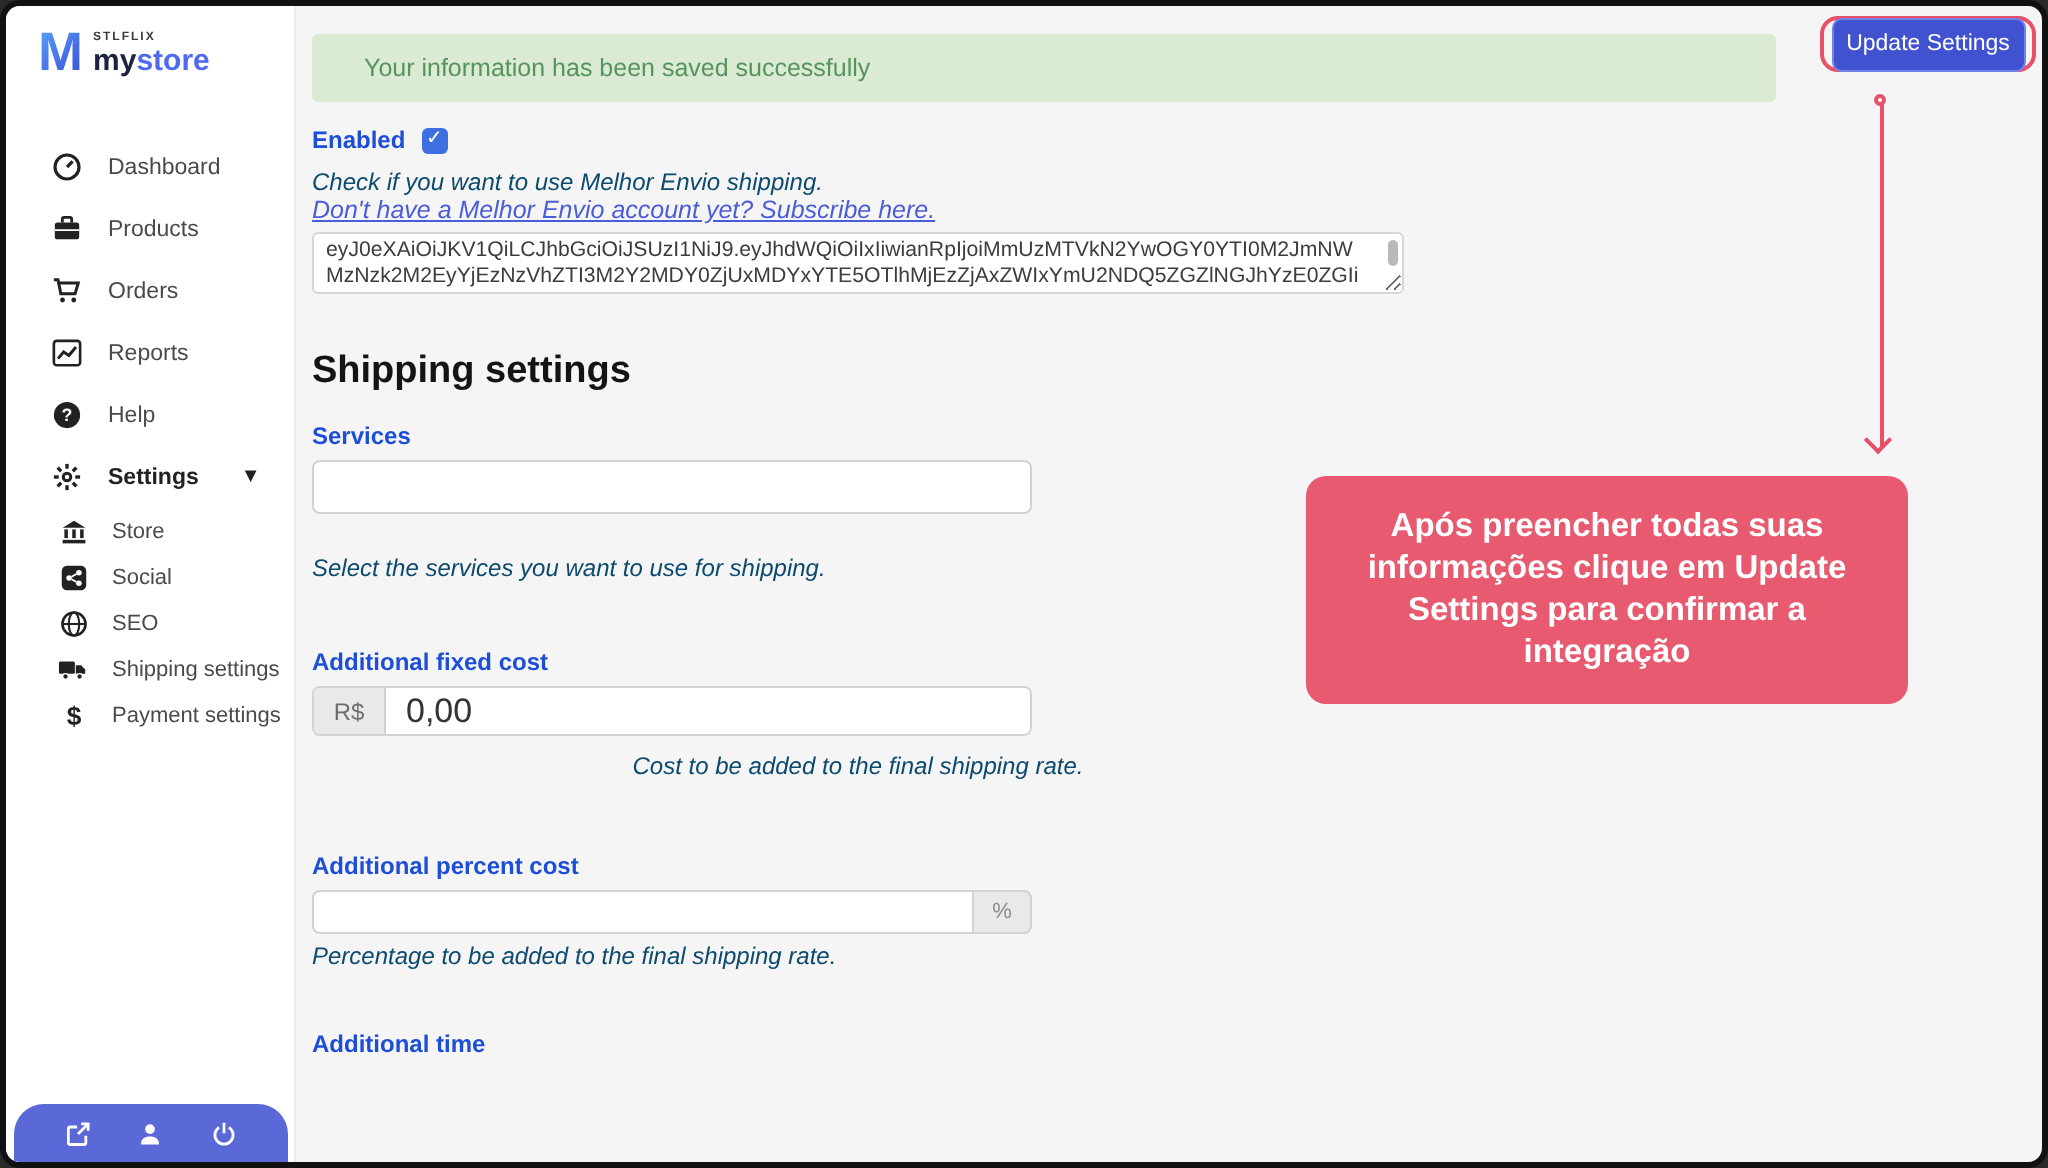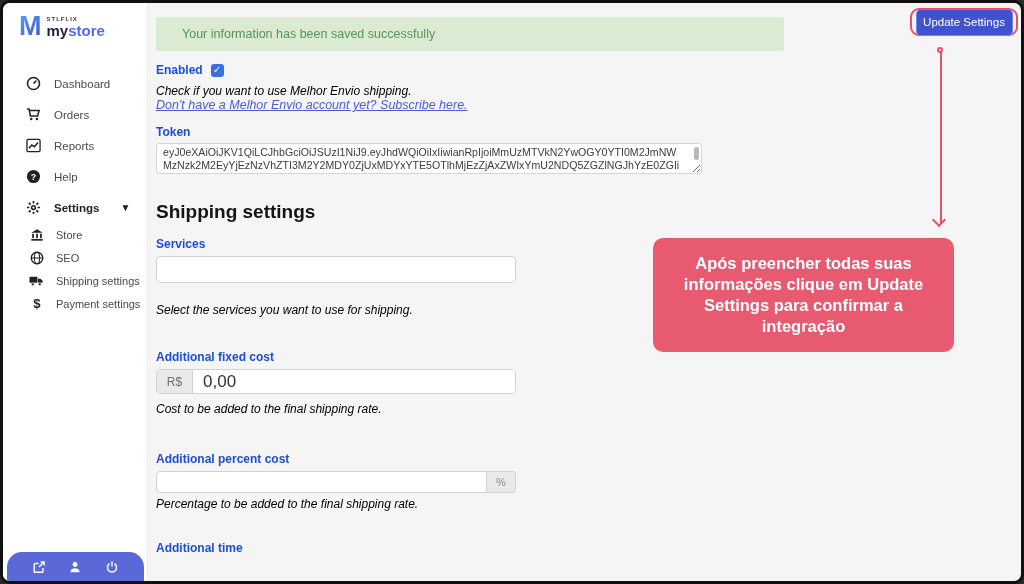--- a/index.html
+++ b/index.html
@@ -25,39 +25,39 @@
   .menu-item.bold { font-weight: bold; color:#222; }
   .caret { font-size: 10px; color:#222; margin-left: 8px; }
   .submenu .menu-item { height: 23px; padding-left: 26px; font-size: 11px; gap:12px; }
   .submenu .ic { width:15px; height:15px; }
   .side-bottombar { position:absolute; left:4px; bottom:0; width:137px; height:29px;
     background:#5a68d8; border-radius: 15px 15px 0 0;
     display:flex; align-items:center; justify-content:space-around; padding:0 14px; }
   .side-bottombar .bic { width:15px; height:15px; color:#fff; cursor:pointer; display:flex; align-items:center; justify-content:center;}
   
   .main { position: relative; flex: 1; height: 100%; overflow: hidden; }
-  .banner { position:absolute; left:8px; top:14px; width:628px; height:34px;
+  .banner { position:absolute; left:8px; top:14px; width:732px; height:34px;
     background:#dceBD6; background:#daead3; border-radius:3px; display:flex; align-items:center;
     color:#55945c; font-size:12.5px; padding-left:26px; }
   .btn-outline { position:absolute; left:762px; top:5px; width:108px; height:28px;
     border:2.5px solid #e84f69; border-radius:9px; display:flex; align-items:center; justify-content:center; }
   .update-btn { width:97px; height:27px; background:#4052cf; border:1px solid #7183e8; border-radius:5px;
     color:#fff; font-size:11.5px; display:flex; align-items:center; justify-content:center; cursor:pointer; }
   .arrow-line { position:absolute; left:792px; top:48px; width:2px; height:172px; background:#e84f69; }
   .arrow-dot { position:absolute; left:789px; top:44px; width:6px; height:6px; border:2px solid #e84f69; background:#fff; border-radius:50%; }
   .arrow-head { position:absolute; left:786px; top:212px; width:10px; height:10px;
     border-left:2.5px solid #e84f69; border-bottom:2.5px solid #e84f69; transform:rotate(-45deg); }
   .callout { position:absolute; left:505px; top:235px; width:301px; height:114px;
     background:#e85a70; border-radius:10px; color:#fff; font-size:16.5px; font-weight:bold;
     display:flex; align-items:center; justify-content:center; text-align:center; line-height:1.28;
     padding:14px 20px; }
   
   .form { position:absolute; left:8px; top:56px; width:546px; }
   .lbl { font-size:12px; font-weight:bold; color:#1d4ed8; }
-  .hint { font-size:12px; font-style:italic; color:#000000; }
+  .hint { font-size:12px; font-style:italic; color:#0c4a6e; }
   .enabled-row { display:flex; align-items:center; gap:8px; margin-top:4px; }
   .checkbox { width:13px; height:13px; background:#3d6fe0; border-radius:3px; color:#fff; font-size:10px;
     display:flex; align-items:center; justify-content:center; line-height:1; cursor:pointer; }
   .enabled-help { margin-top:7px; }
   .subscribe { display:block; margin-top:0; font-size:12.5px; font-style:italic; color:#4b5cd8; text-decoration:underline; cursor:pointer; }
   h2.section { font-size:19px; font-weight:bold; color:#141414; }
   .h-token { margin-top:16px; }
   .token-lbl { margin-top:13px; }
   .token-wrap { position:relative; margin-top:4px; width:546px; }
   .token-area { width:546px; height:31px; resize:vertical; border:1px solid #d6d6d6; border-radius:3px;
@@ -67,21 +67,21 @@
   .h-shipping { margin-top:23px; }
   .f-lbl-services { margin-top:14px; }
   .input { border:1px solid #d2d2d2; border-radius:4px; background:#fff; font-size:12px; color:#333;
     outline:none; font-family:"Liberation Sans","DejaVu Sans",sans-serif; }
   .services-input { display:block; margin-top:5px; width:360px; height:27px; padding:0 8px; }
   .services-help { margin-top:20px; }
   .f-lbl-fixed { margin-top:33px; }
   .igroup { display:flex; margin-top:5px; width:360px; height:25px; border:1px solid #d2d2d2; border-radius:4px; overflow:hidden; background:#fff; }
   .iprefix { width:36px; background:#e9e9e9; color:#6e6e6e; font-size:12px; display:flex; align-items:center; justify-content:center; border-right:1px solid #d2d2d2; }
   .igroup input { flex:1; border:none; outline:none; font-size:17px; color:#333; padding:0 10px; font-family:"Liberation Sans","DejaVu Sans",sans-serif; }
-  .fixed-help { margin-top:8px; }
+  .fixed-help { margin-top:8px;text-align:center; }
   .f-lbl-percent { margin-top:36px; }
   .percent-row { display:flex; margin-top:5px; width:360px; height:22px; }
   .percent-input { flex:1; border-radius:4px 0 0 4px; padding:0 8px; height:22px; }
   .isuffix { width:29px; background:#e9e9e9; color:#8a8a8a; font-size:11px; display:flex; align-items:center; justify-content:center; border:1px solid #d2d2d2; border-left:none; border-radius:0 4px 4px 0; }
   .percent-help { margin-top:4px; }
   .f-lbl-time { margin-top:30px; }
   svg { display:block; }
 </style>
 </head>
 <body>
@@ -99,20 +99,30 @@
 
     <nav class="menu">
       <div class="menu-item">
         <span class="ic">
           <svg width="15" height="15" viewBox="0 0 16 16">
               <circle cx="8" cy="8" r="6.4" fill="none" stroke="#222" stroke-width="1.7"></circle>
               <line x1="8" y1="8" x2="11" y2="5" stroke="#222" stroke-width="1.7"></line>
             </svg>
         </span>
         <span>Dashboard</span>
+      </div>
+      <div class="menu-item">
+        <span class="ic">
+          <svg width="15" height="15" viewBox="0 0 16 16">
+              <rect x="1.5" y="4.5" width="13" height="9" rx="1.4" fill="#222"></rect>
+              <path d="M5.5 4.5 V2.8 a1 1 0 0 1 1-1 h3 a1 1 0 0 1 1 1 V4.5" fill="none" stroke="#222" stroke-width="1.5"></path>
+              <line x1="1.5" y1="8.6" x2="14.5" y2="8.6" stroke="#fff" stroke-width="1"></line>
+            </svg>
+        </span>
+        <span>Products</span>
       </div>
       <div class="menu-item">
         <span class="ic">
           <svg width="15" height="15" viewBox="0 0 16 16">
               <path d="M1 2 h2.2 l1.5 7.5 h7.6 l1.7-5.8 H4" fill="none" stroke="#222" stroke-width="1.6"></path>
               <circle cx="5.6" cy="12.8" r="1.3" fill="#222"></circle>
               <circle cx="11.6" cy="12.8" r="1.3" fill="#222"></circle>
             </svg>
         </span>
         <span>Orders</span>
@@ -160,20 +170,33 @@
           <span class="ic">
             <svg width="14" height="14" viewBox="0 0 16 16">
                 <path d="M1.5 5.5 L8 1.5 L14.5 5.5 Z" fill="#222"></path>
                 <rect x="2.5" y="6.5" width="2" height="5" fill="#222"></rect>
                 <rect x="7" y="6.5" width="2" height="5" fill="#222"></rect>
                 <rect x="11.5" y="6.5" width="2" height="5" fill="#222"></rect>
                 <rect x="1.5" y="12.5" width="13" height="2" fill="#222"></rect>
               </svg>
           </span>
           <span>Store</span>
+        </div>
+        <div class="menu-item">
+          <span class="ic">
+            <svg width="14" height="14" viewBox="0 0 16 16">
+                <rect x="1" y="1" width="14" height="14" rx="3" fill="#222"></rect>
+                <circle cx="10.8" cy="5" r="1.6" fill="#fff"></circle>
+                <circle cx="5.2" cy="8" r="1.6" fill="#fff"></circle>
+                <circle cx="10.8" cy="11" r="1.6" fill="#fff"></circle>
+                <line x1="6.6" y1="7.3" x2="9.4" y2="5.7" stroke="#fff" stroke-width="1.1"></line>
+                <line x1="6.6" y1="8.7" x2="9.4" y2="10.3" stroke="#fff" stroke-width="1.1"></line>
+              </svg>
+          </span>
+          <span>Social</span>
         </div>
         <div class="menu-item">
           <span class="ic">
             <svg width="14" height="14" viewBox="0 0 16 16">
                 <circle cx="8" cy="8" r="6.6" fill="none" stroke="#222" stroke-width="1.5"></circle>
                 <ellipse cx="8" cy="8" rx="3" ry="6.6" fill="none" stroke="#222" stroke-width="1.2"></ellipse>
                 <line x1="1.4" y1="8" x2="14.6" y2="8" stroke="#222" stroke-width="1.2"></line>
               </svg>
           </span>
           <span>SEO</span>
@@ -243,21 +266,20 @@
 
     <div class="form">
 
       <div class="enabled-row">
         <span class="lbl">Enabled</span>
         <span class="checkbox">✓</span>
       </div>
       <div class="hint enabled-help">Check if you want to use Melhor Envio shipping.</div>
       <a class="subscribe">Don't have a Melhor Envio account yet? Subscribe here.</a>
 
-      <div class="lbl token-lbl">Token</div>
       <div class="token-wrap">
         <textarea class="token-area" spellcheck="false" style="">eyJ0eXAiOiJKV1QiLCJhbGciOiJSUzI1NiJ9.eyJhdWQiOiIxIiwianRpIjoiMmUzMTVkN2YwOGY0YTI0M2JmNWMzNzk2M2EyYjEzNzVhZTI3M2Y2MDY0ZjUxMDYxYTE5OTlhMjEzZjAxZWIxYmU2NDQ5ZGZlNGJhYzE0ZGIiLCJpYXQiOjE3MjE3NDUxMzEuNzQ</textarea>
         <div class="token-scrollthumb"></div>
       </div>
 
       <h2 class="section h-shipping">Shipping settings</h2>
 
       <div class="lbl f-lbl-services">Services</div>
       <input class="input services-input" style="">
       <div class="hint services-help">Select the services you want to use for shipping.</div>

